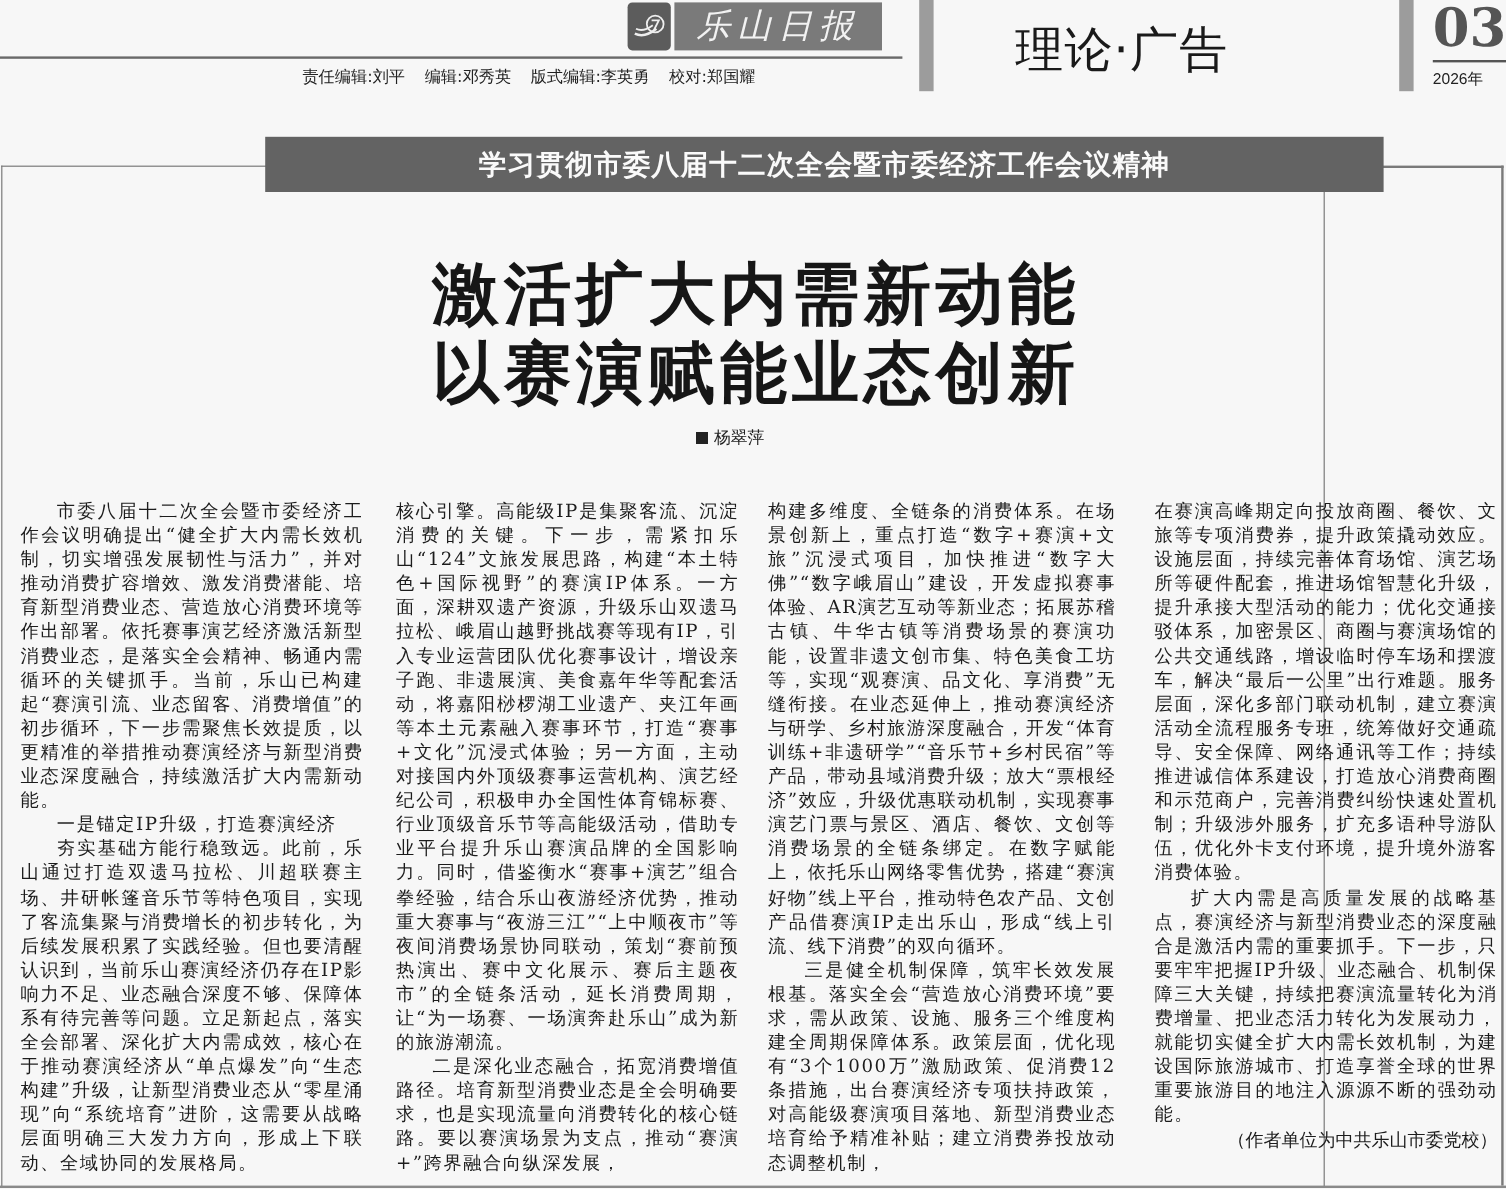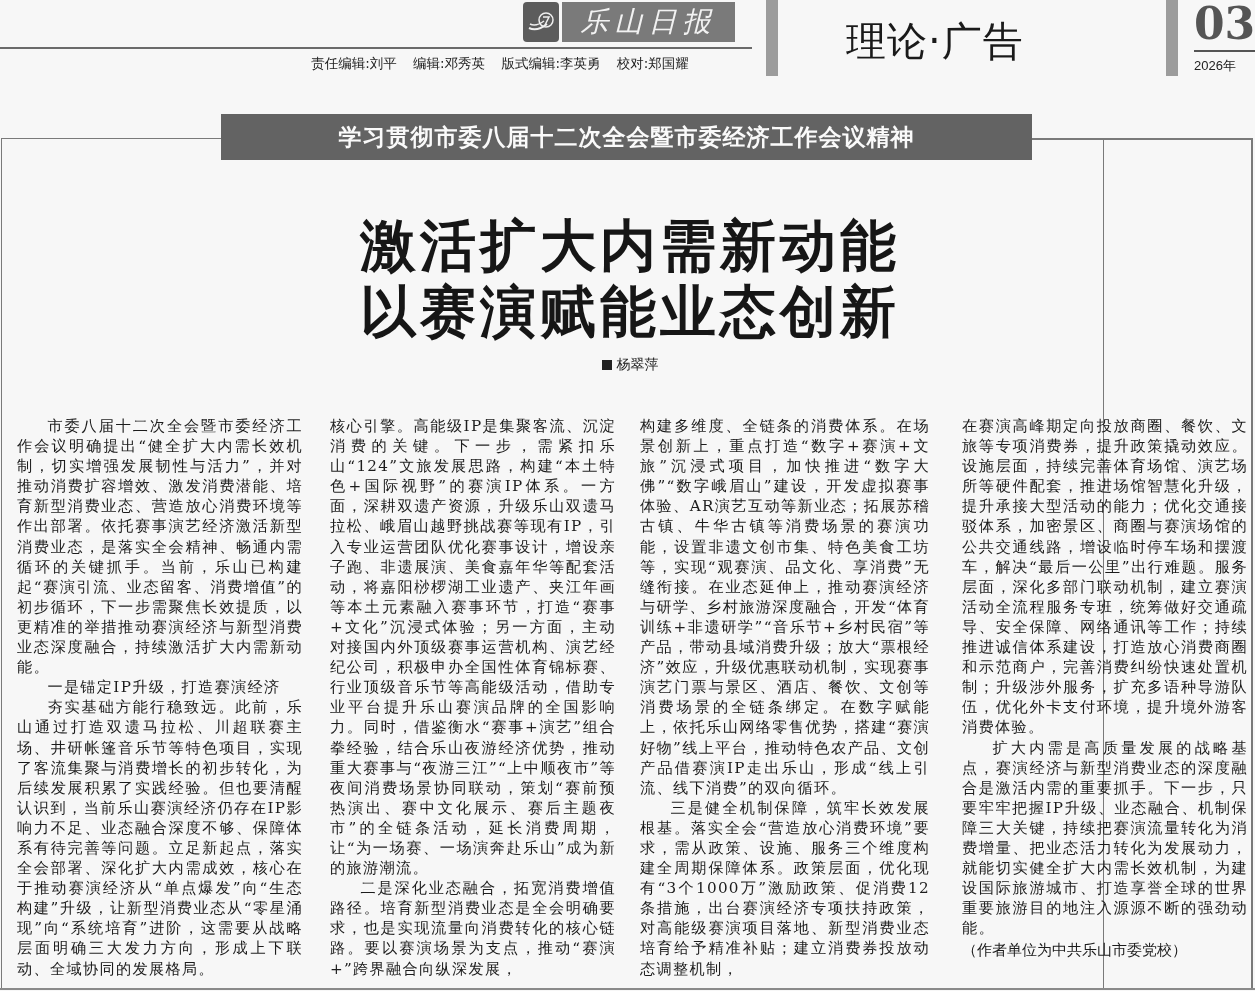--- a/index.html
+++ b/index.html
@@ -16,21 +16,21 @@
     width:36px; height:40px; background:#5c5c5c; border-radius:4px;
     display:flex; align-items:center; justify-content:center;
   }
   .logo-name {
     width:173px; height:40px; background:#7a7a7a;
     color:#f2f2f2; font-family:"DejaVu Serif", serif; font-style:italic;
     font-size:28px; letter-spacing:6px; display:flex; align-items:center; justify-content:center;
   }
   .mast-rule { position:absolute; left:0; top:47px; width:752px; height:2px; background:#6a6a6a; }
   .editors {
-    position:absolute; left:240px; top:55px; width:508px; text-align:center;
+    position:absolute; left:240px; top:55px; width:508px; text-align:left;
     font-family:"DejaVu Sans", sans-serif; font-size:13.5px; color:#222; white-space:nowrap;
   }
   .editors span { margin-left:12px; }
   .vbar { position:absolute; top:0; width:12px; height:76px; background:#9c9c9c; }
   .vbar.a { left:766px; }
   .vbar.b { left:1166px; }
   .section-title {
     position:absolute; left:846px; top:14px;
     font-family:"DejaVu Sans", sans-serif; font-size:40px; color:#1a1a1a; letter-spacing:1px;
   }
@@ -45,49 +45,49 @@
   }
 
   
   .frame {
     position:absolute; left:1px; top:138px; width:1099px; height:850px;
     border:1.5px solid #7a7a7a; border-bottom:none;
     width:calc(1102px - 0px);
   }
   .frame { width:1101px; }
   .banner {
-    position:absolute; left:221px; top:114px; width:811px; height:46px;
+    position:absolute; left:221px; top:114px; width:932px; height:46px;
     background:#636363; color:#fafafa;
     font-family:"DejaVu Serif", serif; font-weight:bold; font-size:23px;
     display:flex; align-items:center; justify-content:center; letter-spacing:1px;
   }
   .headline {
     position:absolute; left:280px; top:212px; width:700px; text-align:center;
     font-family:"DejaVu Serif", serif; font-weight:900; font-size:56px; line-height:66px;
     color:#161616; letter-spacing:4px;
   }
   .byline {
     position:absolute; left:580px; top:356px; width:100px;
-    font-family:Liberation Sans, sans-serif; font-size:14px; color:#222; white-space:nowrap;text-align:center;
+    font-family:Liberation Sans, sans-serif; font-size:14px; color:#222; white-space:nowrap;
   }
   .byline .sq { display:inline-block; width:10px; height:10px; background:#222; margin-right:5px; vertical-align:-1px; }
 
   
   .col {
     position:absolute; top:416px; height:560px; overflow:hidden;
     font-family:"DejaVu Serif", serif; font-size:15.2px; line-height:20.1px;
     text-align:justify; color:#1c1c1c; letter-spacing:1.3px;
   }
   .col p { margin:0; text-indent:2em; }
   .col p.cont { text-indent:0; }
   .col.c1 { left:17px; width:286px; }
   .col.c2 { left:330px; width:286px; }
   .col.c3 { left:640px; width:290px; }
   .col.c4 { left:950px; width:286px;margin-left:12px; }
-  .col .author-unit { text-indent:0; font-family:"DejaVu Sans", sans-serif; font-size:15px; letter-spacing:0; margin-top:2px; }
+  .col .author-unit { text-indent:0; text-align:right; font-family:"DejaVu Sans", sans-serif; font-size:15px; letter-spacing:0; margin-top:2px; }
 
   .bottom-rule { position:absolute; left:0; top:988px; width:1255px; height:2px; background:#8a8a8a; }
   .right-frame { position:absolute; left:1251px; top:138px; width:2px; height:850px; background:#7a7a7a; }
   .top-frame-right { position:absolute; left:1032px; top:138px; width:221px; height:1.5px; background:#7a7a7a; }
 </style>
 </head>
 <body>
 
 <div class="masthead">
   <div class="logo-wrap">

